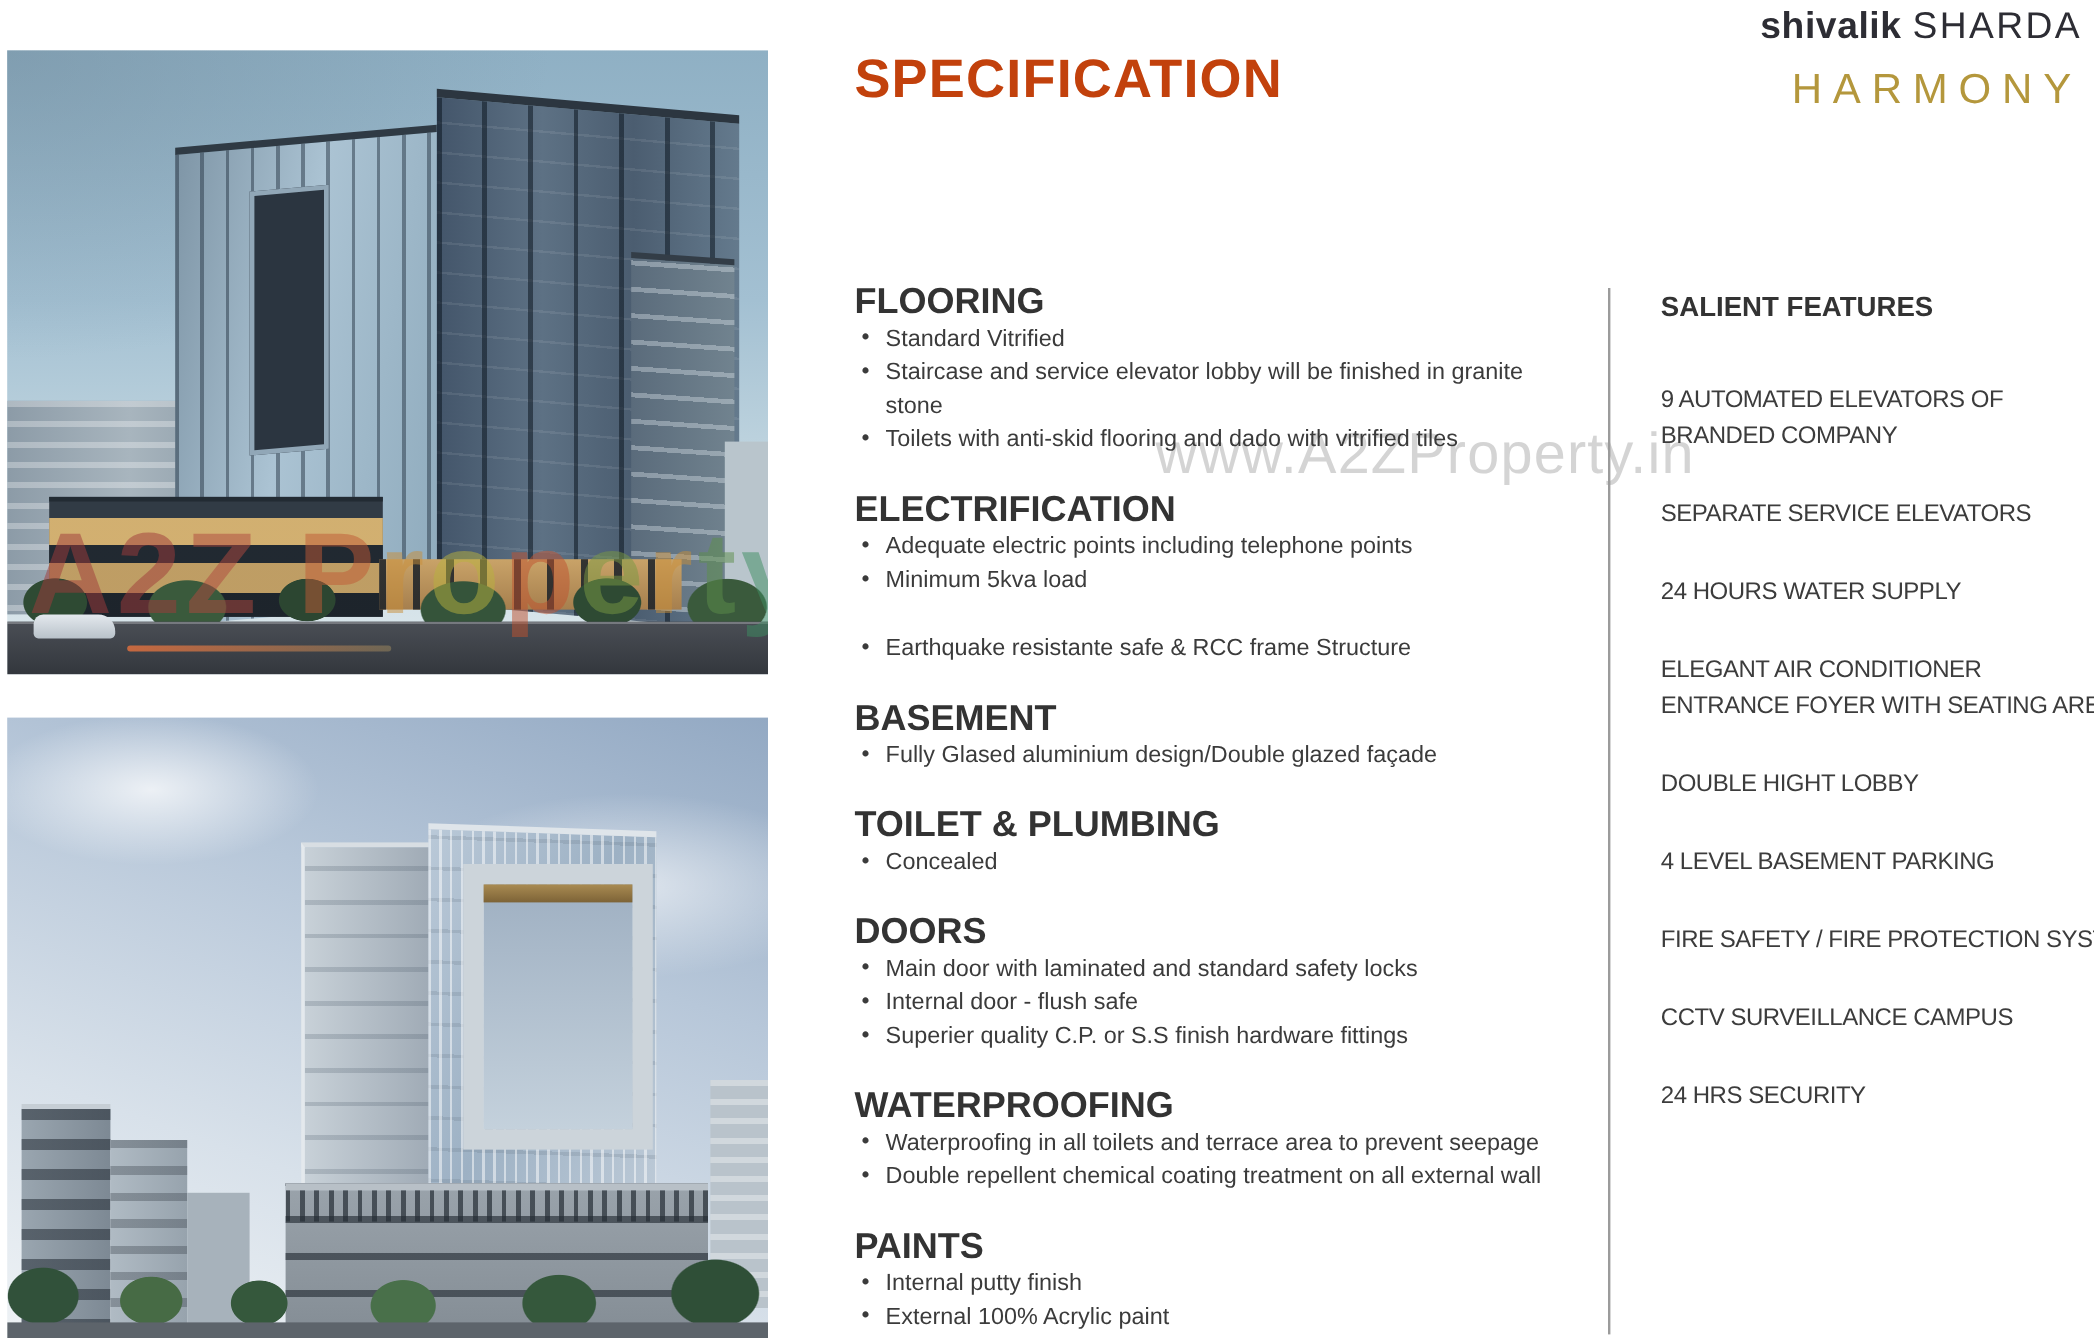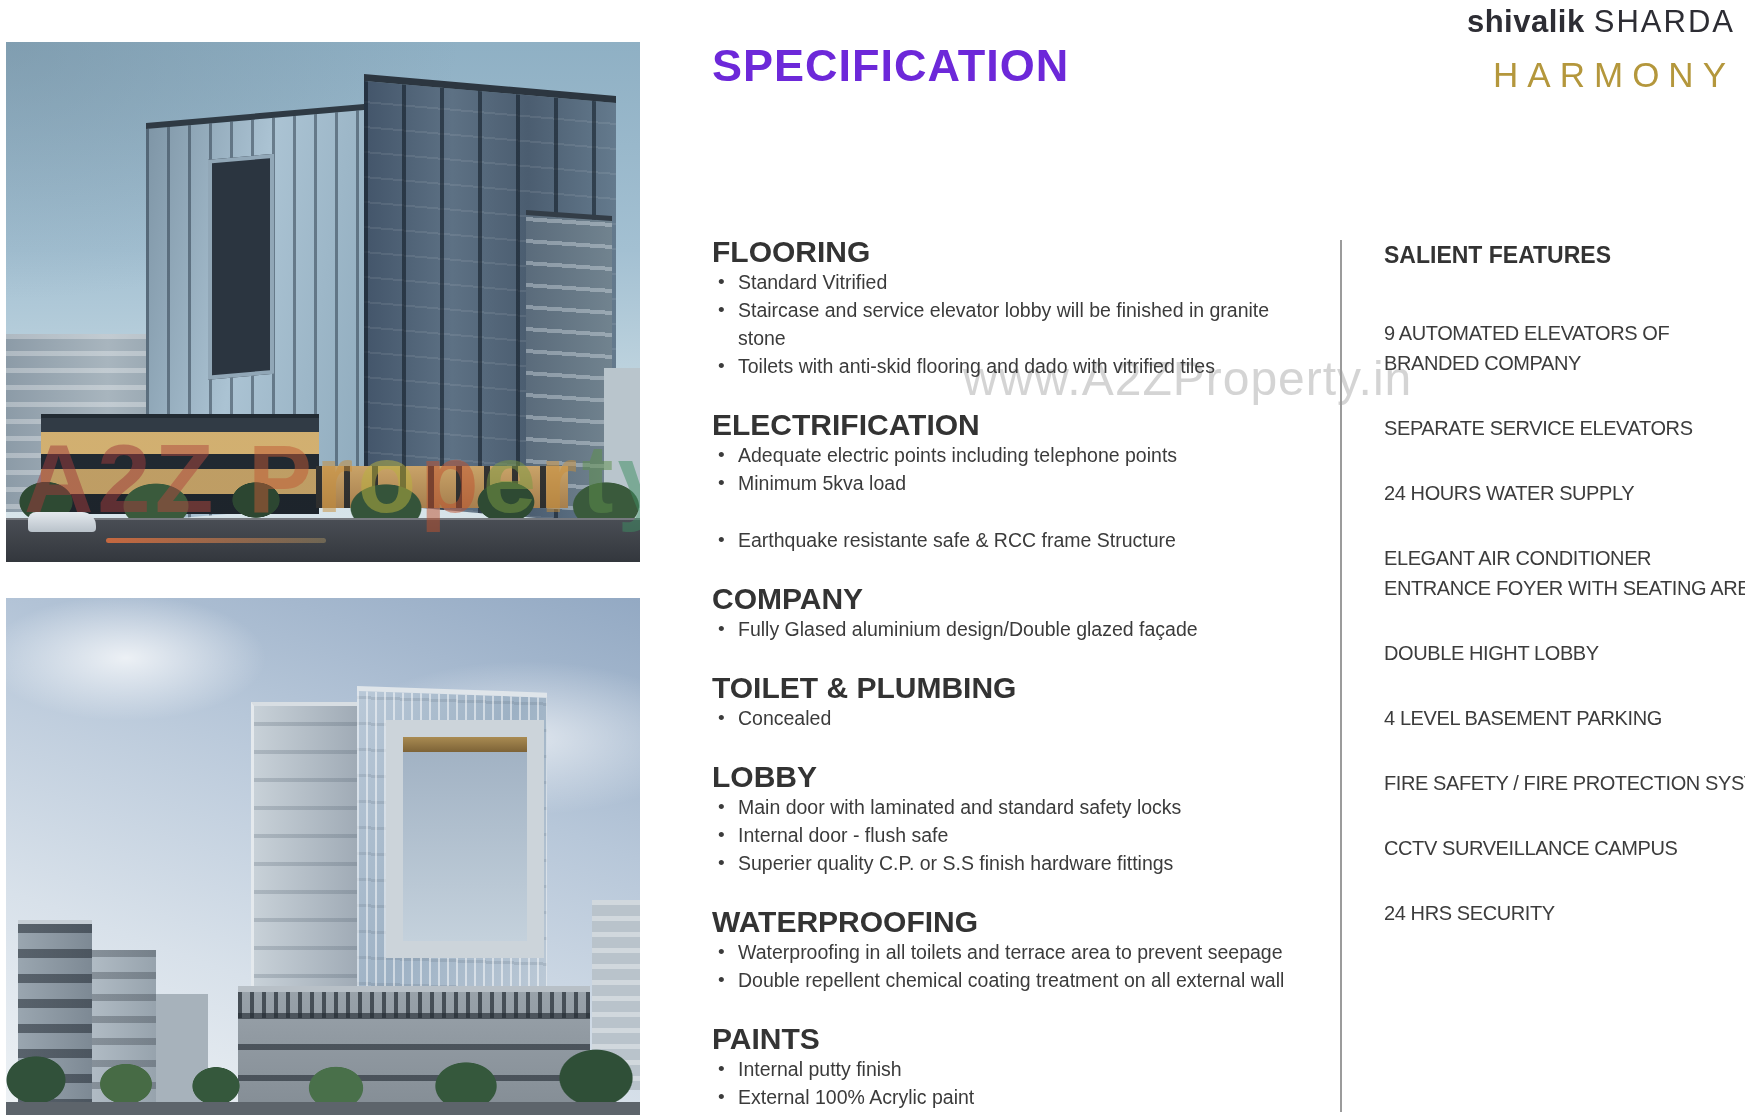--- a/index.html
+++ b/index.html
@@ -1,21 +1,21 @@
 <!DOCTYPE html>
 <html><head>
 <meta charset="utf-8">
 <style>
   html,body{margin:0;padding:0;background:#ffffff;}
   .page{position:relative;width:1745px;height:1119px;background:#ffffff;overflow:hidden;
         font-family:"Liberation Sans",sans-serif;color:#3b3b3b;}
 
   
   .title{position:absolute;left:712px;top:40px;font-size:45px;font-weight:bold;
-         color:#6d28d9;letter-spacing:1px;}
+         color:#c2410c;letter-spacing:1px;}
   .logo{position:absolute;top:6px;right:10px;text-align:right;line-height:1.05;}
   .logo-line1{font-size:31px;color:#2d2d34;letter-spacing:0.5px;text-align:center;}
   .logo-brand{font-weight:bold;}
   .logo-sub{font-weight:400;letter-spacing:2px;}
   .logo-line2{font-size:35px;color:#b4973c;letter-spacing:9px;font-weight:400;margin-top:18px;}
 
   
   .wm-center{position:absolute;left:963px;top:340px;font-size:48px;color:rgba(170,170,170,0.5);
              letter-spacing:1px;z-index:1;white-space:nowrap;margin-top:11px;}
 
@@ -211,33 +211,33 @@
           <li class="spec-item">Adequate electric points including telephone points</li>
           <li class="spec-item">Minimum 5kva load</li>
         </ul>
       </div>
       <div class="spec-section">
         <ul class="spec-list">
           <li class="spec-item">Earthquake resistante safe &amp; RCC frame Structure</li>
         </ul>
       </div>
       <div class="spec-section">
-        <div class="spec-head">COMPANY</div>
+        <div class="spec-head">BASEMENT</div>
         <ul class="spec-list">
           <li class="spec-item">Fully Glased aluminium design/Double glazed façade</li>
         </ul>
       </div>
       <div class="spec-section">
         <div class="spec-head">TOILET &amp; PLUMBING</div>
         <ul class="spec-list">
           <li class="spec-item">Concealed</li>
         </ul>
       </div>
       <div class="spec-section">
-        <div class="spec-head">LOBBY</div>
+        <div class="spec-head">DOORS</div>
         <ul class="spec-list">
           <li class="spec-item">Main door with laminated and standard safety locks</li>
           <li class="spec-item">Internal door - flush safe</li>
           <li class="spec-item">Superier quality C.P. or S.S finish hardware fittings</li>
         </ul>
       </div>
       <div class="spec-section">
         <div class="spec-head">WATERPROOFING</div>
         <ul class="spec-list">
           <li class="spec-item">Waterproofing in all toilets and terrace area to prevent seepage</li>

